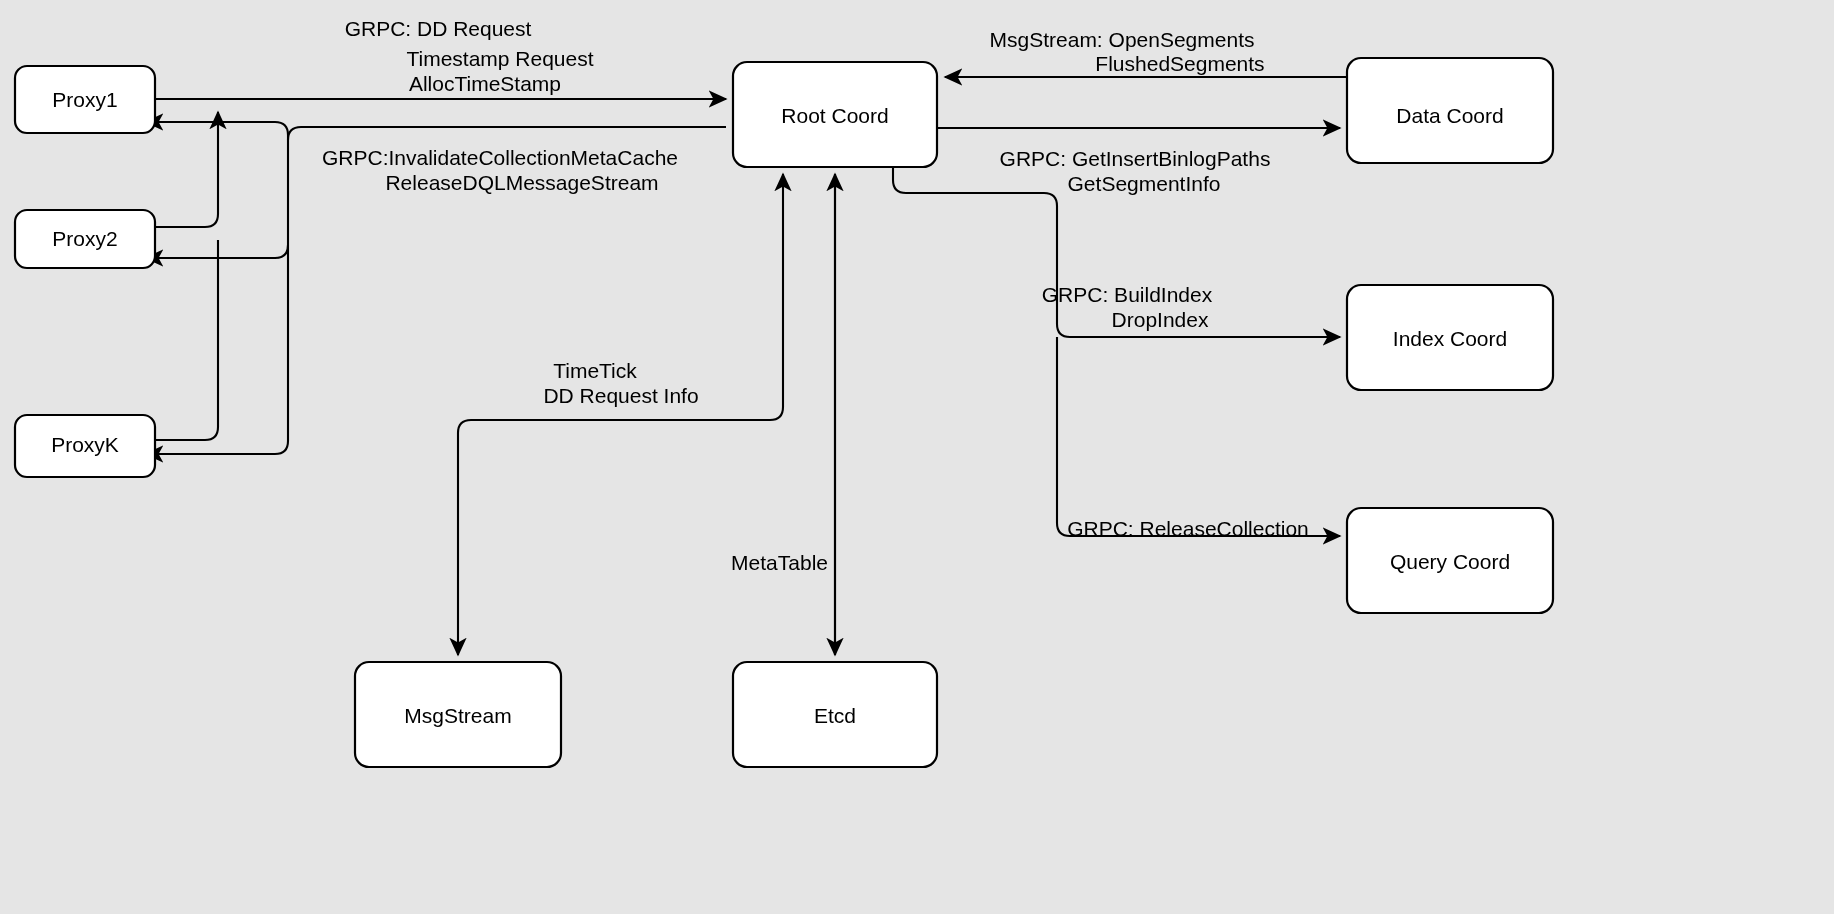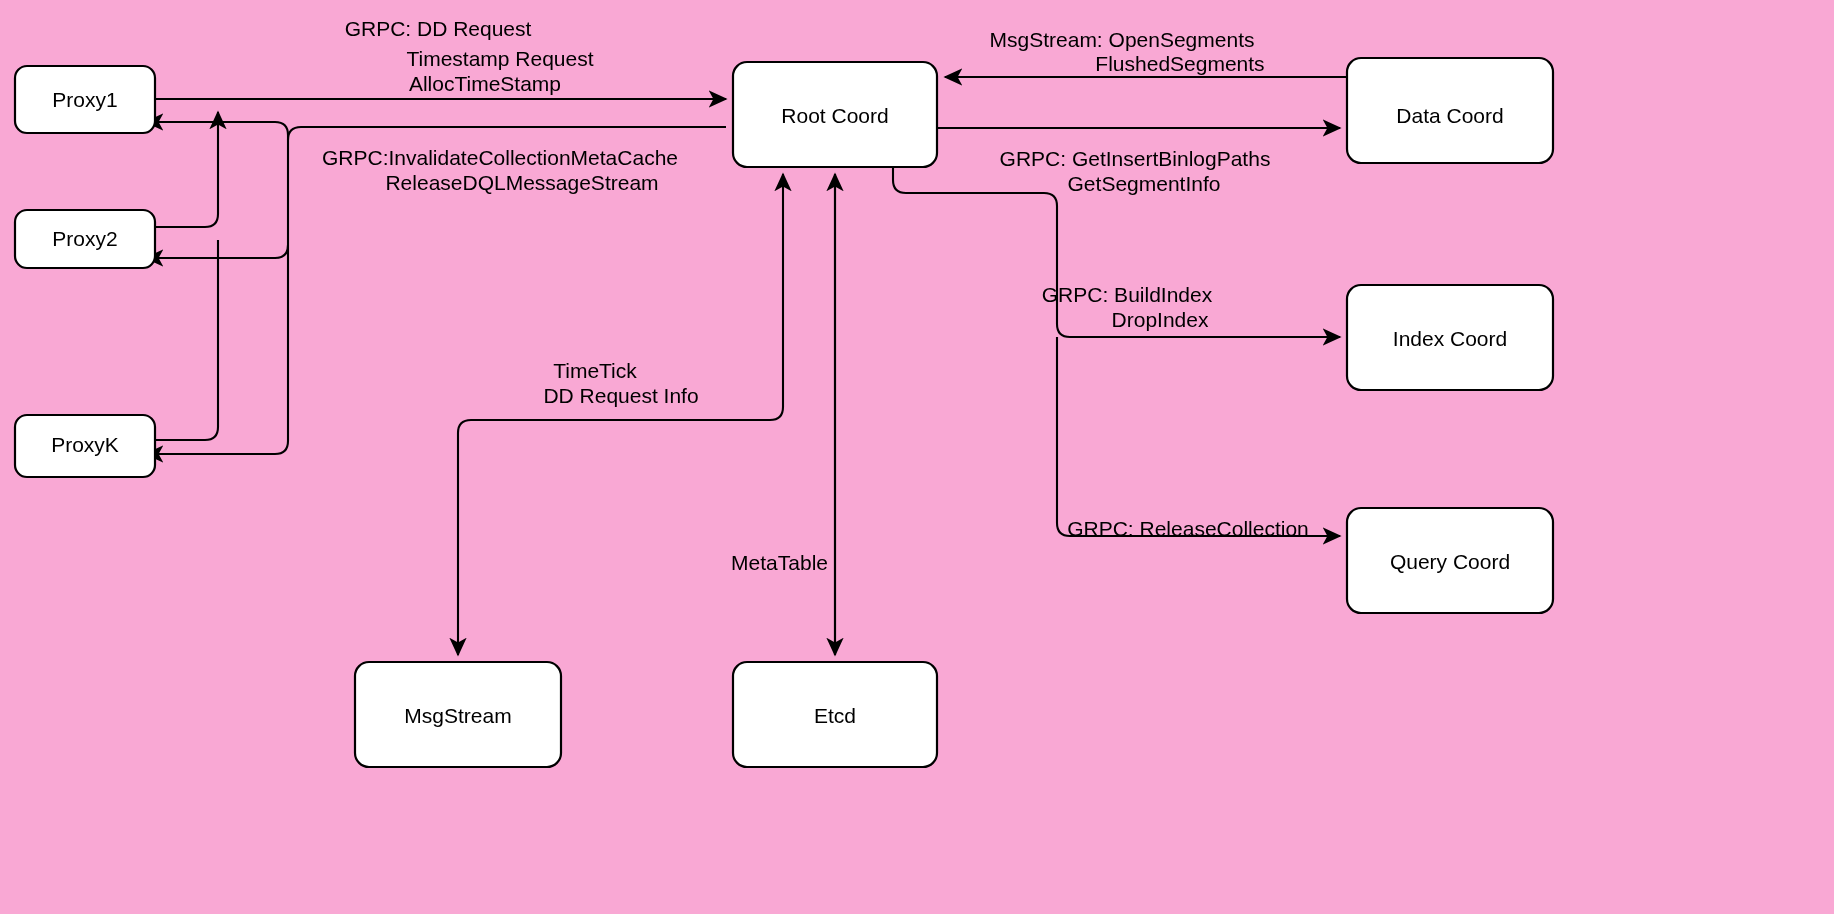--- a/index.html
+++ b/index.html
@@ -8,21 +8,21 @@
     padding: 0;
     background: #ffffff;
   }
   body {
     font-family: "Liberation Sans", sans-serif;
   }
   #diagram-root {
     position: relative;
     width: 1834px;
     height: 914px;
-    background: #f9a8d4;
+    background: #e5e5e5;
     overflow: hidden;
   }
   svg.diagram-canvas {
     display: block;
     width: 1834px;
     height: 914px;
   }
   .node-box {
     fill: #ffffff;
     stroke: #000000;

